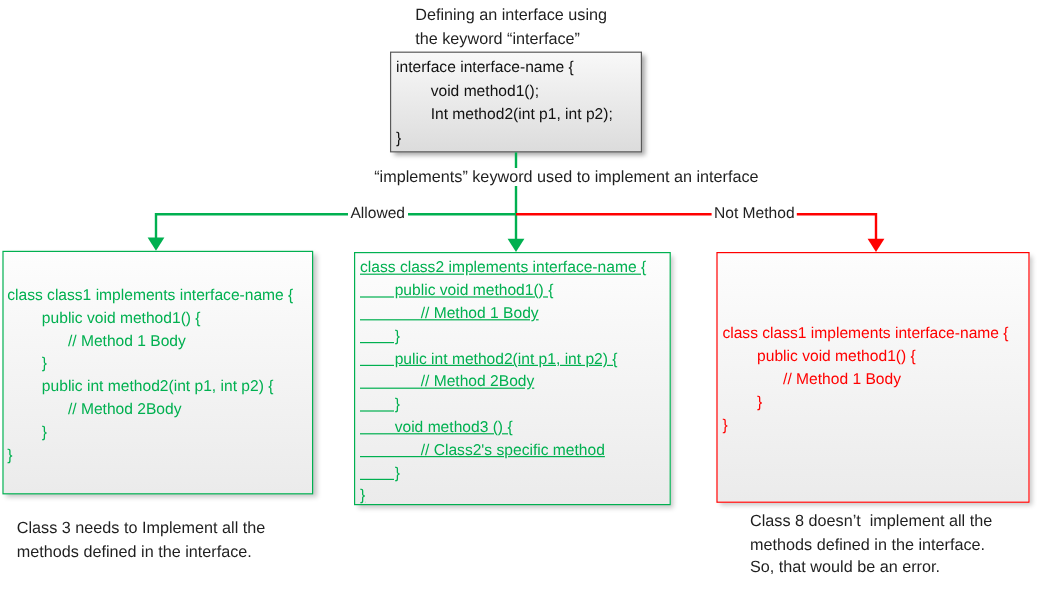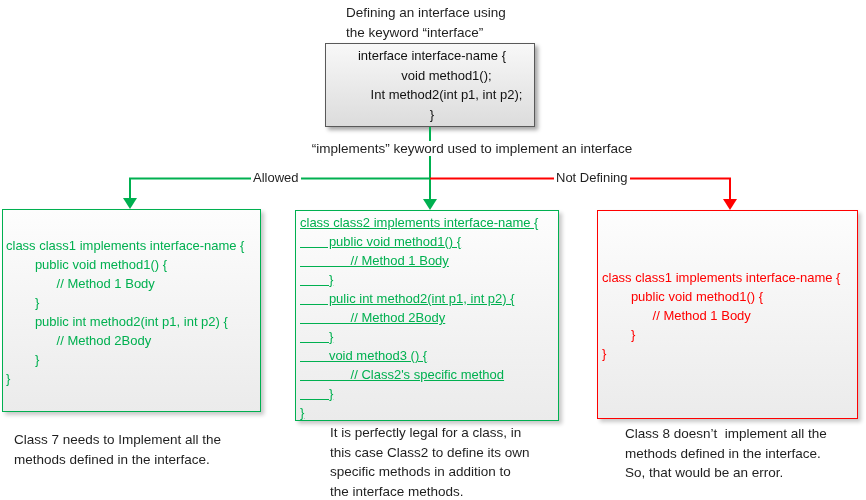--- a/index.html
+++ b/index.html
@@ -34,21 +34,20 @@
     border: 1.5px solid var(--gray-border);
     background: linear-gradient(180deg, #f8f8f8 0%, #dcdcdc 100%);
     box-shadow: 3px 3px 4px rgba(0,0,0,0.35);
   }
   .iface-code {
     padding: 2px 0 0 4px;
     font-size: 13px;
     line-height: 19.5px;
     color: #111111;
     white-space: pre;
-    text-align: center;
   }
 
   .implements-note-wrap {
     position: absolute;
     left: 0;
     top: 139px;
     width: 860px;
     text-align: center;
     padding-left: 42px;
   }
@@ -72,20 +71,21 @@
   .red-head   { fill: var(--red); }
 
   .line-label {
     position: absolute;
     top: 169px;
     font-size: 13px;
     line-height: 17px;
     color: #1f1f1f;
     background: #ffffff;
     padding: 0 2px;
+    margin-left: 39px;
   }
   .allowed-label     { left: 251px; }
   .not-allowed-label { left: 554px; }
 
   .code-box {
     position: absolute;
     box-sizing: border-box;
     background: linear-gradient(180deg, #fdfdfd 0%, #ebebeb 100%);
     box-shadow: 3px 3px 4px rgba(0,0,0,0.22);
   }
@@ -145,21 +145,21 @@
       <path class="red-line" d="M430 178.5 H 730 V 200"></path>
       <polygon class="red-head" points="723,199 737,199 730,210"></polygon>
     </g>
   </svg>
 
   <div class="implements-note-wrap">
     <span class="implements-note">“implements” keyword used to implement an interface</span>
   </div>
 
   <span class="line-label allowed-label">Allowed</span>
-  <span class="line-label not-allowed-label">Not Defining</span>
+  <span class="line-label not-allowed-label">Not Method</span>
 
   <div class="code-box green box-class1">
     <div class="code">class class1 implements interface-name {
         public void method1() {
               // Method 1 Body
         }
         public int method2(int p1, int p2) {
               // Method 2Body
         }
 }</div>
@@ -180,23 +180,19 @@
   </div>
 
   <div class="code-box red box-class3">
     <div class="code">class class1 implements interface-name {
         public void method1() {
               // Method 1 Body
         }
 }</div>
   </div>
 
-  <div class="caption caption-class1">Class 7 needs to Implement all the
+  <div class="caption caption-class1">Class 3 needs to Implement all the
 methods defined in the interface.</div>
-  <div class="caption caption-class2">It is perfectly legal for a class, in
-this case Class2 to define its own
-specific methods in addition to
-the interface methods.</div>
   <div class="caption caption-class3">Class 8 doesn’t  implement all the
 methods defined in the interface.
 So, that would be an error.</div>
 
 </div>
 
 </body></html>

